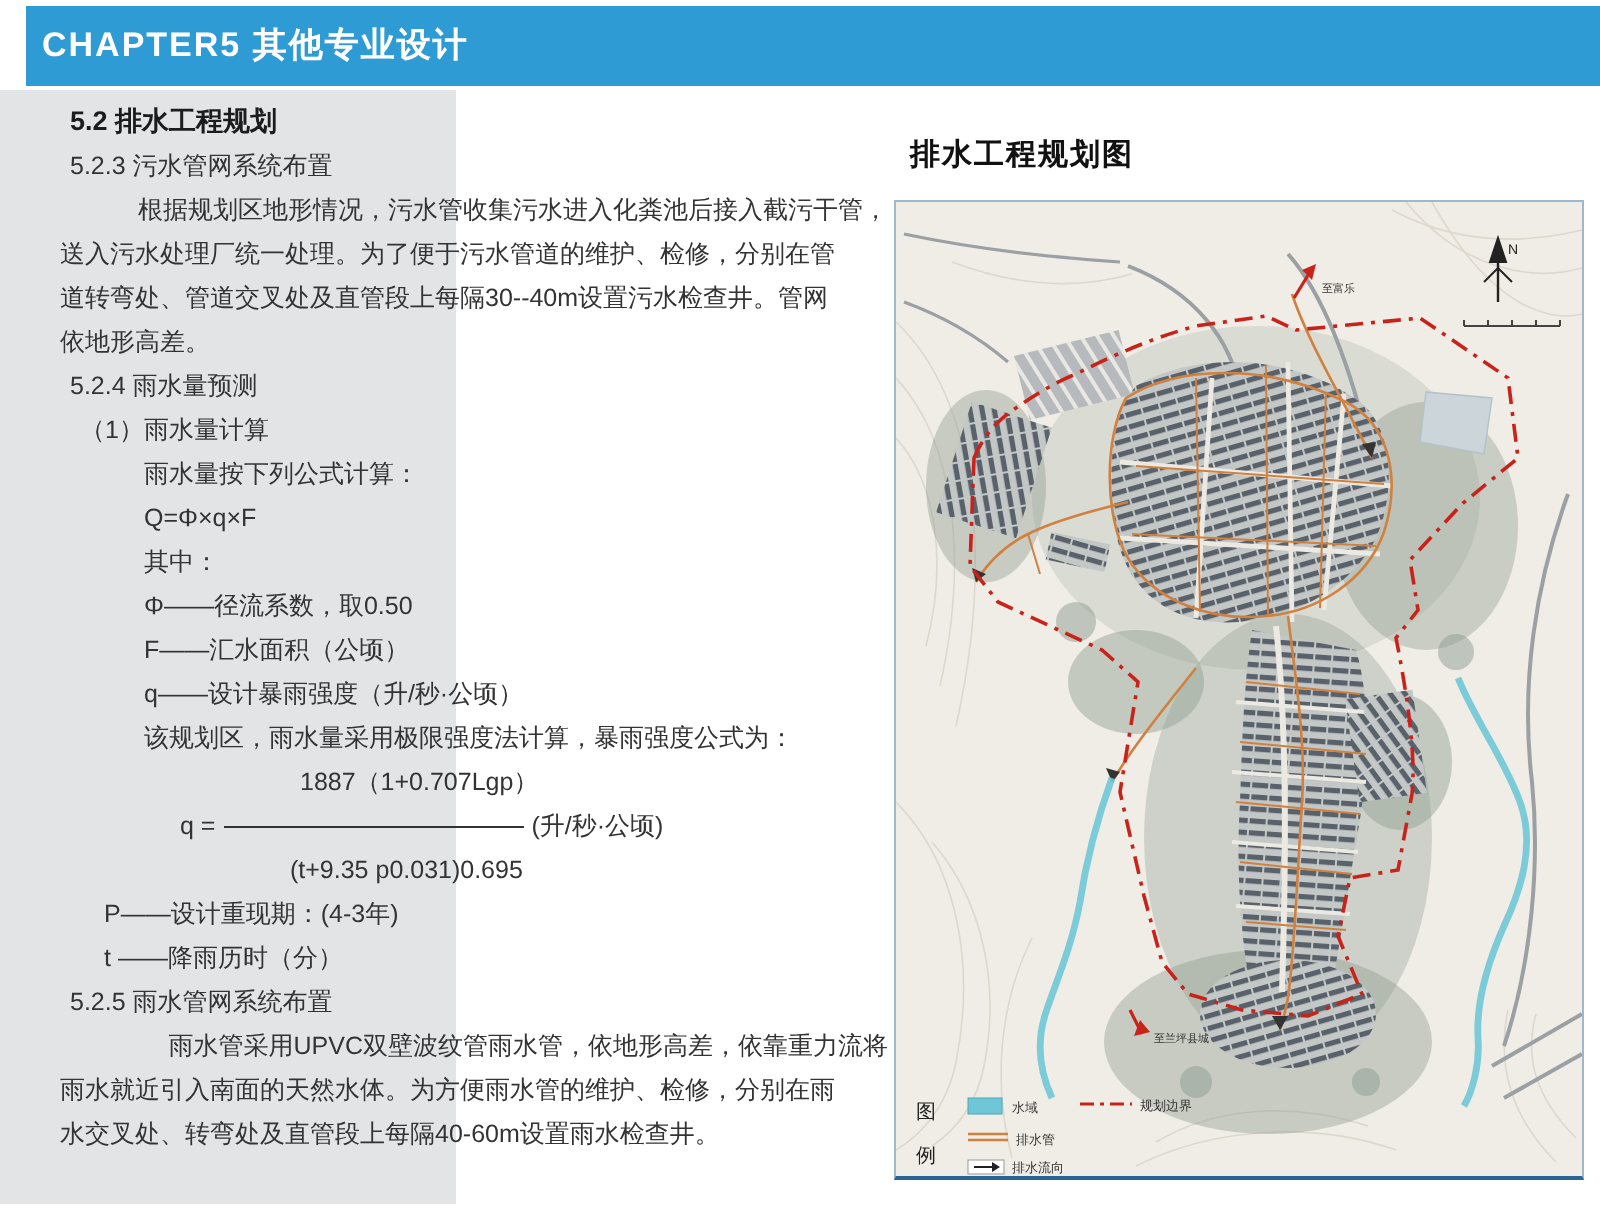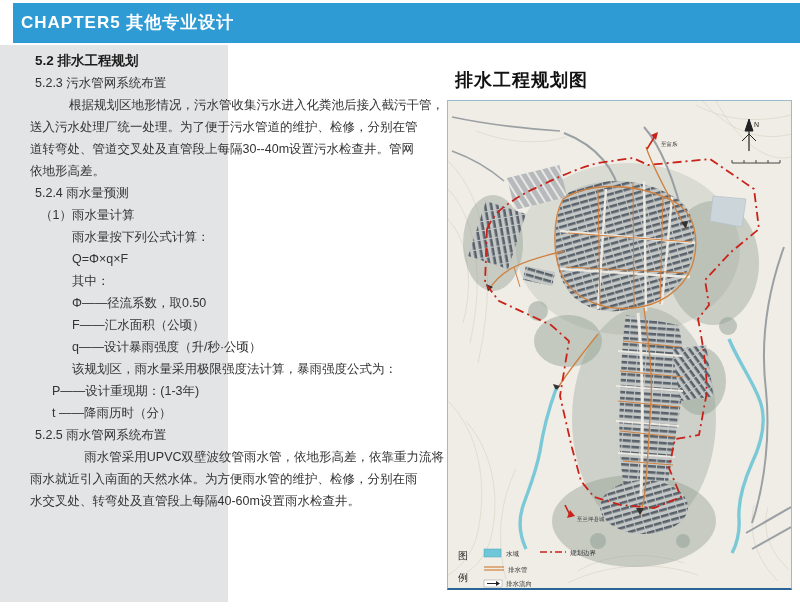--- a/index.html
+++ b/index.html
@@ -20,21 +20,21 @@
   .p1{text-indent:2.2em;text-align:right;}
   .psm{margin-left:10px;}
   .var{margin-left:42px;}
   .pvar{margin-left:22px;}
   .formula{margin-left:30px;}
   .fnum{margin-left:90px;line-height:22px;white-space:nowrap;}
   .frow{display:flex;align-items:center;height:22px;margin-left:30px;white-space:nowrap;}
   .fbar{width:150px;border-top:1.4px solid #333;margin:0 4px;height:0;}
   .fden{margin-left:85px;line-height:22px;white-space:nowrap;}
   
-  .map-title{position:absolute;left:455px;top:68px;font-size:18px;font-weight:bold;color:#111;letter-spacing:1px;}
+  .map-title{position:absolute;left:455px;top:68px;font-size:15px;font-weight:bold;color:#111;letter-spacing:1px;}
   .map-frame{
     position:absolute;left:447px;top:100px;width:345px;height:490px;
     background:#f0ede6;border:1px solid #9db9cb;border-bottom:2px solid #2a6496;box-sizing:border-box;
   }
   .map-frame svg{display:block;}
 </style>
 </head>
 <body>
 
 <div class="header">
@@ -53,22 +53,31 @@
   <div class="ln h2">5.2.4 雨水量预测</div>
   <div class="ln psm">（1）雨水量计算</div>
   <div class="ln var">雨水量按下列公式计算：</div>
   <div class="ln var">Q=Φ×q×F</div>
   <div class="ln var">其中：</div>
   <div class="ln var">Φ——径流系数，取0.50</div>
   <div class="ln var">F——汇水面积（公顷）</div>
   <div class="ln var">q——设计暴雨强度（升/秒·公顷）</div>
   <div class="ln var">该规划区，雨水量采用极限强度法计算，暴雨强度公式为：</div>
 
-
-  <div class="ln pvar">P——设计重现期：(1-3年)</div>
+  <div class="formula">
+    <div class="fnum">1887（1+0.707Lgp）</div>
+    <div class="frow">
+      <span>q =</span>
+      <span class="fbar"></span>
+      <span>(升/秒·公顷)</span>
+    </div>
+    <div class="fden">(t+9.35 p0.031)0.695</div>
+  </div>
+
+  <div class="ln pvar">P——设计重现期：(4-3年)</div>
   <div class="ln pvar">t ——降雨历时（分）</div>
   <div class="ln h2">5.2.5 雨水管网系统布置</div>
   <div class="ln p1">雨水管采用UPVC双壁波纹管雨水管，依地形高差，依靠重力流将</div>
   <div class="ln">雨水就近引入南面的天然水体。为方便雨水管的维护、检修，分别在雨</div>
   <div class="ln">水交叉处、转弯处及直管段上每隔40-60m设置雨水检查井。</div>
 </div>
 
 <div class="map-title">排水工程规划图</div>
 
 <div class="map-frame">

